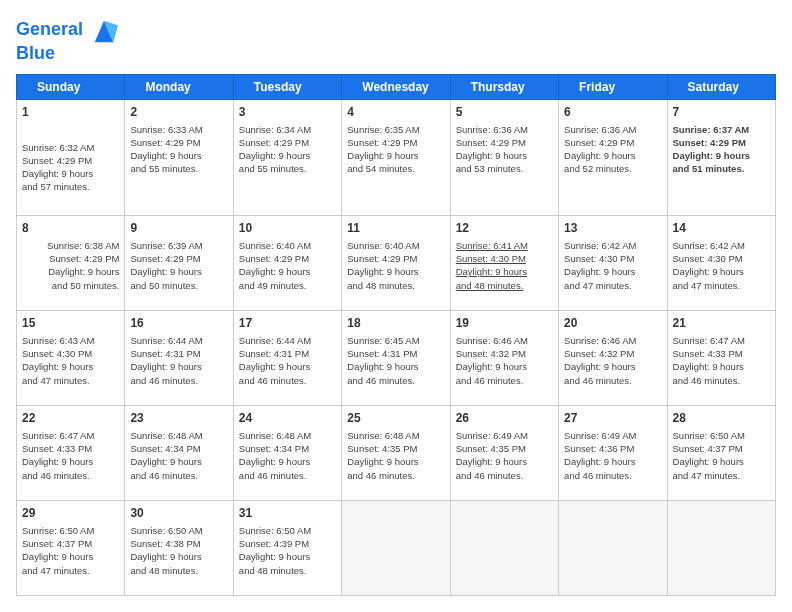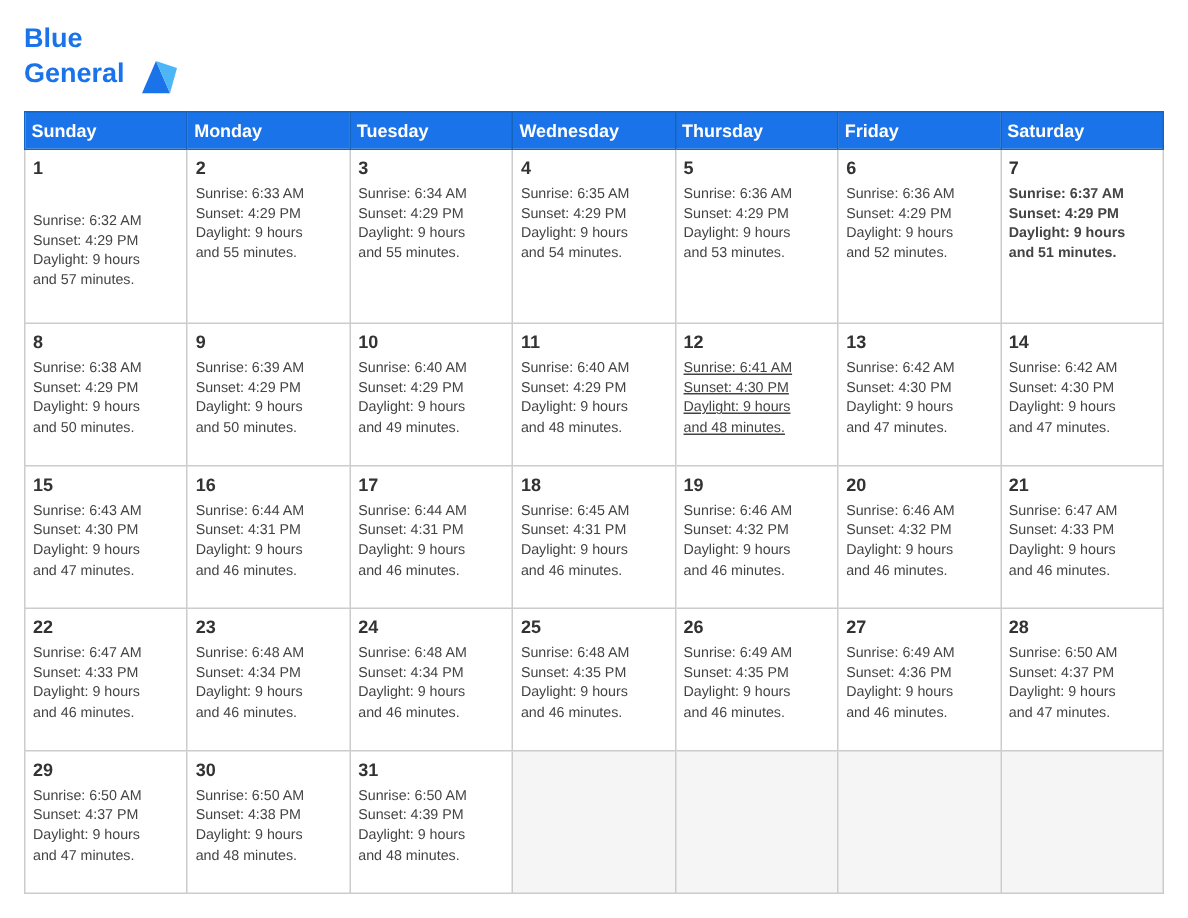--- a/index.html
+++ b/index.html
@@ -59,21 +59,21 @@
       flex: 1;
       border: 1px solid #ccc;
       border-collapse: collapse;
       width: 100%;
       table-layout: fixed;
     }
     .calendar th {
       background: #1a73e8;
       color: #fff;
       text-align: left;
-      padding: 5px 4px;
+      padding: 5px 20px;
       font-size: 12px;
       font-weight: bold;
       border: 1px solid #1565c0;
     }
     .calendar td {
       vertical-align: top;
       border: 1px solid #ccc;
       padding: 4px 5px;
       height: 78px;
       color: #333;
@@ -94,28 +94,28 @@
       font-size: 9.5px;
     }
   </style>
 </head>
 <body>
 
 <div class="page">
   <div class="header">
     <div class="logo">
       <div>
-        <div class="logo-text"><span style="color:#1a73e8">Blue</span></div>
         <div class="logo-text">
           <span>General</span>
           <svg class="logo-icon" viewBox="0 0 30 30" style="display:inline-block;vertical-align:middle;">
             <polygon points="5,28 15,5 25,28" fill="#1a73e8"></polygon>
             <polygon points="15,5 25,28 30,10" fill="#4db6f7"></polygon>
           </svg>
         </div>
+        <div class="logo-text"><span style="color:#1a73e8">Blue</span></div>
       </div>
     </div>
     <div class="title-block">
       <div class="month-title"></div>
       <div class="location"></div>
     </div>
   </div>
 
   <table class="calendar">
     <thead>
@@ -177,21 +177,21 @@
             <span class="day-num">7</span>
             <div class="day-info" style="white-space: pre-line; font-weight: bold;">Sunrise: 6:37 AM
 Sunset: 4:29 PM
 Daylight: 9 hours
 and 51 minutes.</div>
           </td>
         </tr>
         <tr>
           <td>
             <span class="day-num">8</span>
-            <div class="day-info" style="white-space: pre-line;">Sunrise: 6:38 AM
+            <div class="day-info" style="white-space: pre-line; text-align: right;">Sunrise: 6:38 AM
 Sunset: 4:29 PM
 Daylight: 9 hours
 and 50 minutes.</div>
           </td>
           <td>
             <span class="day-num">9</span>
             <div class="day-info" style="white-space: pre-line;">Sunrise: 6:39 AM
 Sunset: 4:29 PM
 Daylight: 9 hours
 and 50 minutes.</div>

